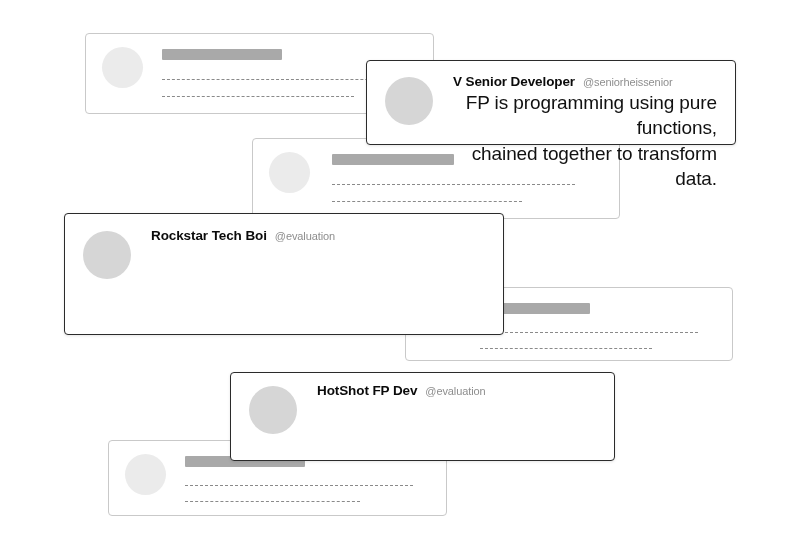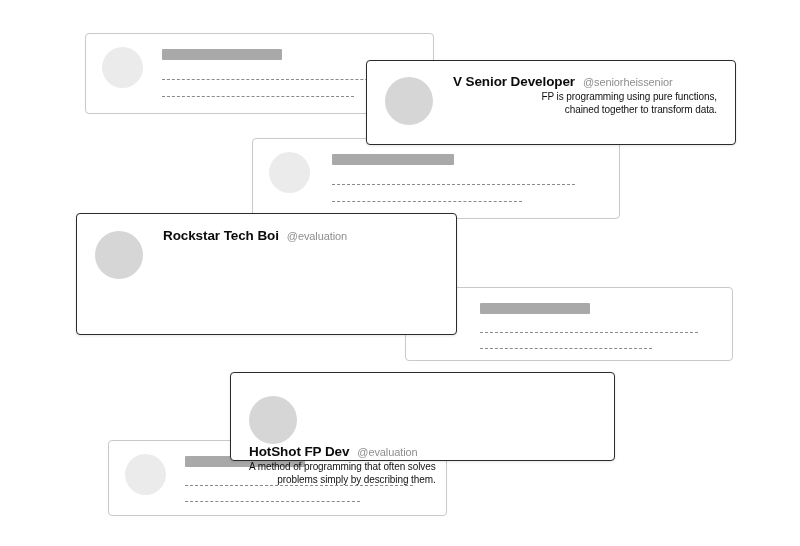--- a/index.html
+++ b/index.html
@@ -86,21 +86,21 @@
     font-size: 13.5px;
     color: #0b0b0b;
     letter-spacing: -0.1px;
   }
   .handle {
     font-size: 11px;
     color: #8e8e8e;
     letter-spacing: -0.1px;
   }
   .tweet-text {
-    font-size: 10px;
+    font-size: 19px;
     color: #111111;
     line-height: 1.33;
     letter-spacing: -0.1px;
     white-space: pre-line;
   }
 
   
 
   
   #ghost-top-left { left: 85px;  top: 33px;  width: 349px; height: 81px; padding: 13px 16px; }
@@ -128,25 +128,25 @@
   #ghost-bottom-left .avatar { width: 41px; height: 41px; margin-right: 19px; }
   #ghost-bottom-left .bar-name { width: 120px; margin-top: 2px; }
   #ghost-bottom-left .dash-line.l1 { width: 228px; margin-top: 18px; }
   #ghost-bottom-left .dash-line.l2 { width: 175px; margin-top: 15px; }
 
   
   #front-senior { left: 366px; top: 60px; width: 370px; height: 85px; padding: 13px 18px; z-index: 7; }
   #front-senior .avatar { width: 48px; height: 48px; margin-right: 20px; margin-top: 3px; }
 
   
-  #front-rockstar { left: 76px; top: 213px; width: 381px; height: 122px; padding: 14px 18px; z-index: 8; }
+  #front-rockstar { left: 64px; top: 213px; width: 440px; height: 122px; padding: 14px 18px; z-index: 8; }
   #front-rockstar .avatar { width: 48px; height: 48px; margin-right: 20px; margin-top: 3px; }
 
   
-  #front-hotshot { left: 230px; top: 372px; width: 385px; height: 89px; padding: 20px 18px; z-index: 9; flex-direction: column; }
+  #front-hotshot { left: 230px; top: 372px; width: 385px; height: 89px; padding: 10px 18px; z-index: 9; }
   #front-hotshot .avatar { width: 48px; height: 48px; margin-right: 20px; margin-top: 3px; }
 </style>
 </head>
 <body>
 
 <div id="stage">
 
   <div class="card ghost" id="ghost-top-left">
     <div class="avatar"></div>
     <div class="body">
@@ -205,18 +205,16 @@
     </div>
   </div>
 
   <div class="card front" id="front-hotshot">
     <div class="avatar"></div>
     <div class="body">
       <div class="namerow">
         <span class="dispname">HotShot FP Dev</span>
         <span class="handle">@evaluation</span>
       </div>
-      <div class="tweet-text">A method of programming that often solves
-problems simply by describing them.</div>
     </div>
   </div>
 
 </div>
 
 </body></html>

